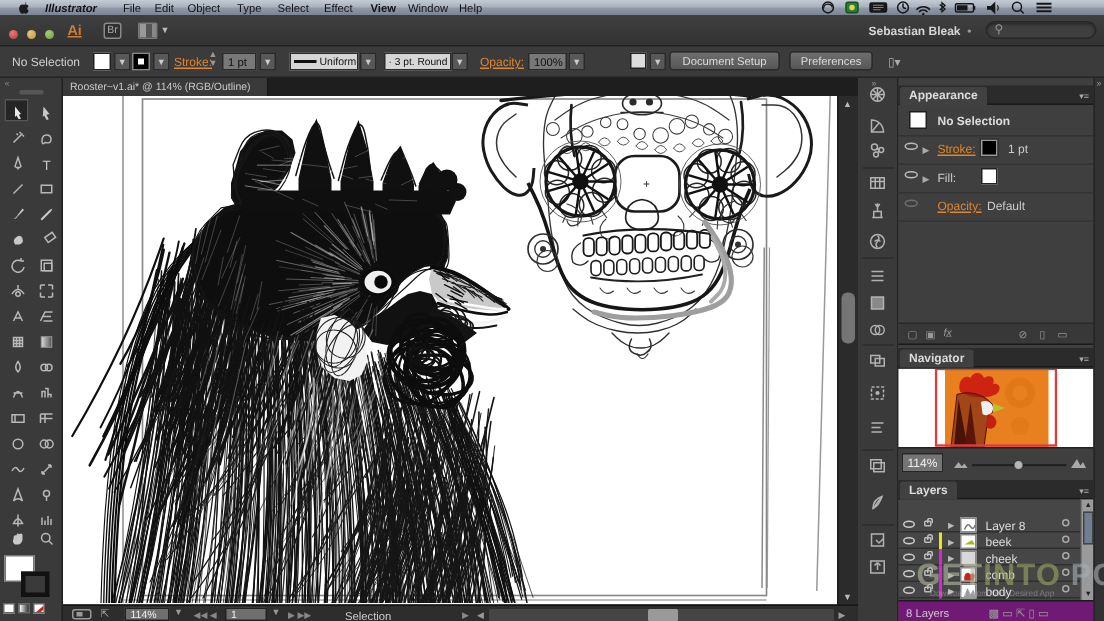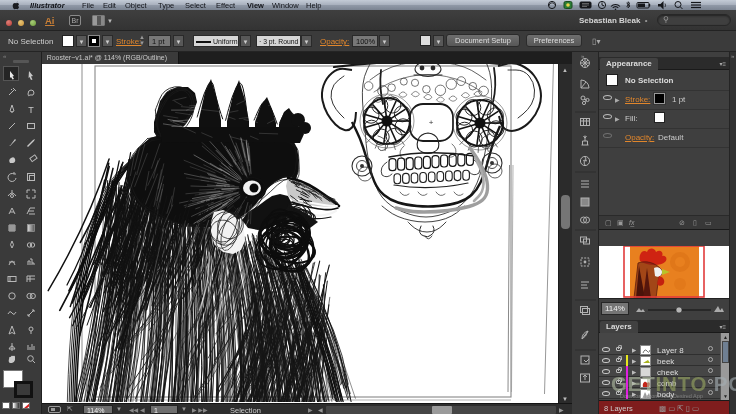--- a/index.html
+++ b/index.html
@@ -1667,20 +1667,24 @@
       </div>
       <div class="abs" style="left:0;top:163px;width:130px;height:15px;background:#383838;border-top:1px solid #2a2a2a;border-bottom:1px solid #1a1a1a;color:#999;font-size:7px;">
         <span class="abs" style="left:6px;top:3px;">▢</span>
         <span class="abs" style="left:18px;top:3px;">▣</span>
         <span class="abs" style="left:30px;top:3px;font-style:italic;">fx̲</span>
         <span class="abs" style="left:80px;top:3px;">⊘</span>
         <span class="abs" style="left:94px;top:3px;">▯</span>
         <span class="abs" style="left:106px;top:3px;">▭</span>
       </div>
 
+      <div class="phead" style="top:180px;">
+          <div class="ptab">Navigator</div>
+          <div class="pmenu">▾≡</div>
+        </div>
       <div class="abs" style="left:0;top:194px;width:130px;height:52px;background:#fff;">
         <svg class="abs" style="left:24px;top:0;" width="82" height="52" viewBox="0 0 82 52">
           <rect x="0" y="0" width="82" height="52" fill="#fff"></rect>
           <rect x="7" y="0" width="69" height="52" fill="#e8801f"></rect>
           <circle cx="57" cy="16" r="10" fill="#dd7418" opacity="0.8"></circle>
           <circle cx="57" cy="16" r="5" fill="#e8801f"></circle>
           <circle cx="57" cy="38" r="6" fill="#dd7418" opacity="0.6"></circle>
           <path d="M17,15 C15,8 20,3 24,6 C26,1 32,2 33,6 C37,3 41,6 39,10 C43,9 45,13 42,16 C38,20 24,20 17,15 Z" fill="#cf2312"></path>
           <path d="M15,17 C23,14 32,17 37,22 C41,26 40,29 36,30 L33,52 L11,52 Z" fill="#73201299"></path>
           <path d="M16,20 L13,52 L22,52 Z" fill="#4a130a"></path>
@@ -1760,21 +1764,21 @@
               </svg></div>
           <div class="lname">body</div>
             <div class="ltgt"></div>
         </div>
         <div style="position:absolute;right:0;top:0;width:9px;height:67px;background:#9a9a9a;border-left:1px solid #555;">
           <div style="position:absolute;left:2px;top:1px;color:#222;font-size:5px;">▲</div>
           <div style="position:absolute;left:1px;top:8px;width:7px;height:22px;background:#6f7f92;border:1px solid #444;"></div>
           <div style="position:absolute;left:2px;top:60px;color:#222;font-size:5px;">▼</div>
         </div>
       </div>
-      <div class="abs" style="left:0;top:348px;width:130px;height:14px;background:#7f1d1d;border-top:1px solid #1a1a1a;color:#ccc;font-size:7.5px;">
+      <div class="abs" style="left:0;top:348px;width:130px;height:14px;background:#701a75;border-top:1px solid #1a1a1a;color:#ccc;font-size:7.5px;">
         <span class="abs" style="left:5px;top:3px;">8 Layers</span>
         <span class="abs" style="left:60px;top:3px;color:#999;">▩&nbsp;▭&nbsp;⇱&nbsp;▯&nbsp;▭</span>
       </div>
     </div>
     <div id="rstrip">
         <div style="position:absolute;left:1px;top:1px;color:#999;font-size:6px;">»</div>
       </div>
   </div>
 </div>
 

